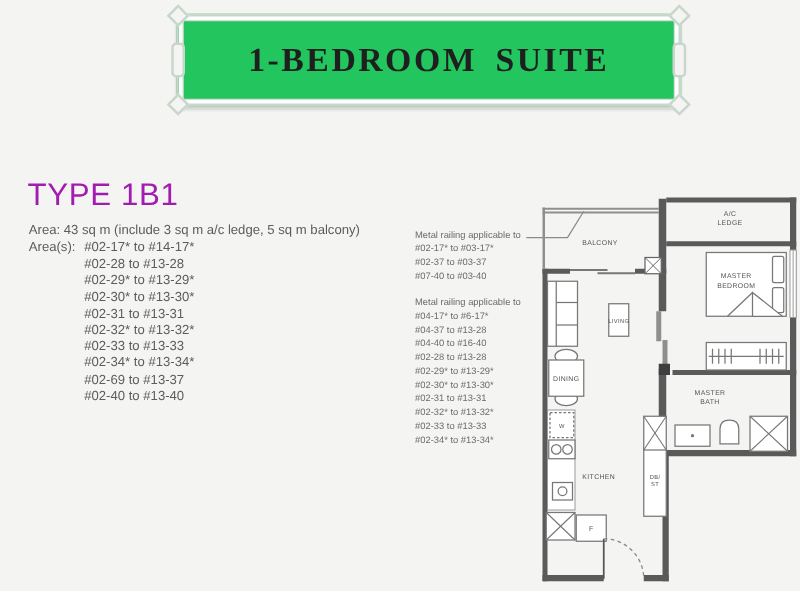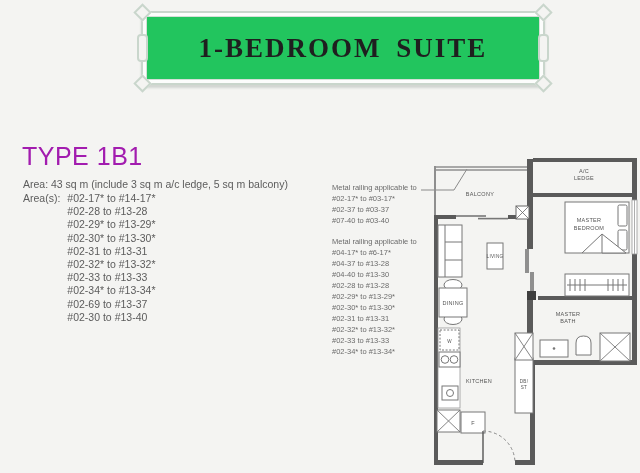--- a/index.html
+++ b/index.html
@@ -57,34 +57,34 @@
     <div class="units-list">
       <div>#02-17* to #14-17*</div>
       <div>#02-28 to #13-28</div>
       <div>#02-29* to #13-29*</div>
       <div>#02-30* to #13-30*</div>
       <div>#02-31 to #13-31</div>
       <div>#02-32* to #13-32*</div>
       <div>#02-33 to #13-33</div>
       <div>#02-34* to #13-34*</div>
       <div>#02-69 to #13-37</div>
-      <div>#02-30 to #13-40</div>
+      <div>#02-40 to #13-40</div>
     </div>
   </div>
 
   <div class="railing">
     <div>Metal railing applicable to</div>
     <div>#02-17* to #03-17*</div>
     <div>#02-37 to #03-37</div>
     <div>#07-40 to #03-40</div>
     <div class="gap"></div>
     <div>Metal railing applicable to</div>
     <div>#04-17* to #6-17*</div>
     <div>#04-37 to #13-28</div>
-    <div>#04-40 to #13-30</div>
+    <div>#04-40 to #16-40</div>
     <div>#02-28 to #13-28</div>
     <div>#02-29* to #13-29*</div>
     <div>#02-30* to #13-30*</div>
     <div>#02-31 to #13-31</div>
     <div>#02-32* to #13-32*</div>
     <div>#02-33 to #13-33</div>
     <div>#02-34* to #13-34*</div>
   </div>
 
   <svg class="floorplan" width="228" height="326" viewBox="0 0 228 326" xmlns="http://www.w3.org/2000/svg">

